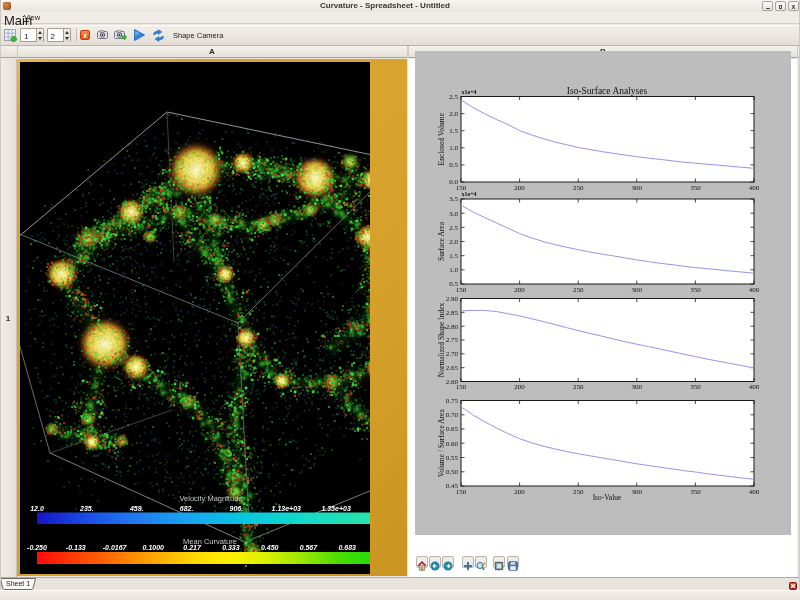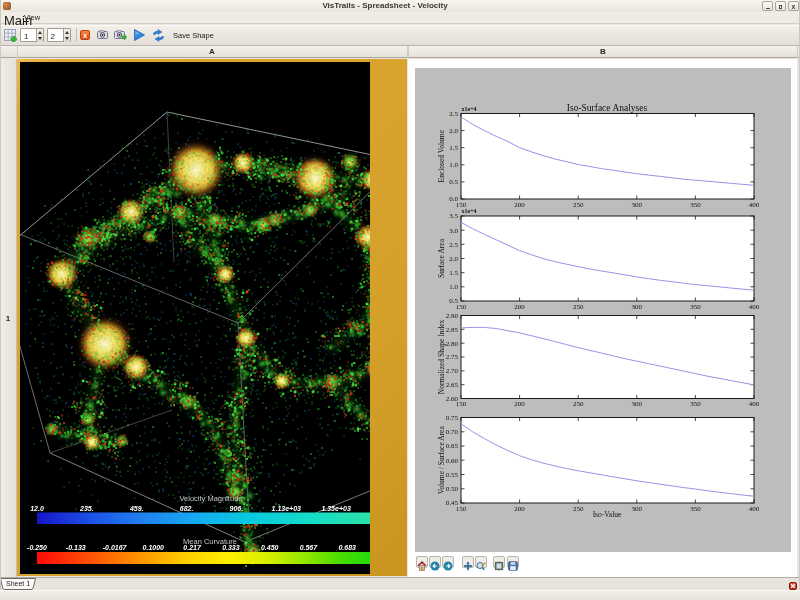--- a/index.html
+++ b/index.html
@@ -1,20 +1,20 @@
 <!DOCTYPE html>
 <html><head><meta charset="utf-8"><style>
 *{margin:0;padding:0;box-sizing:border-box}
 body{width:800px;height:600px;font-family:"Liberation Sans",sans-serif;background:#e9e5de;position:relative;overflow:hidden}
 .abs{position:absolute}
 </style></head><body>
 
 <div class="abs" style="left:0;top:0;width:800px;height:12px;background:linear-gradient(#f7f5f0,#e9e5de)"></div>
 <div class="abs" style="left:3px;top:2px;width:8px;height:8px;border-radius:2px;background:radial-gradient(circle at 35% 35%,#d98a4a,#8a4a22)"></div>
-<div class="abs" style="left:0;top:1px;width:770px;text-align:center;font-size:8px;font-weight:bold;color:#3a362f">VisTrails - Spreadsheet - Velocity</div>
+<div class="abs" style="left:0;top:1px;width:770px;text-align:center;font-size:8px;font-weight:bold;color:#3a362f">Curvature - Spreadsheet - Untitled</div>
 
 <div class="abs" style="left:762px;top:1px;width:11px;height:10px;background:linear-gradient(#fbfaf8,#e8e4dd);border:1px solid #aaa49b;border-radius:2px">
     <div class="abs" style="left:2.5px;top:5.5px;width:4px;height:1.2px;background:#4a463e"></div>
   </div>
 <div class="abs" style="left:775px;top:1px;width:11px;height:10px;background:linear-gradient(#fbfaf8,#e8e4dd);border:1px solid #aaa49b;border-radius:2px">
     <div class="abs" style="left:3px;top:2.5px;width:3px;height:4px;border:1px solid #55504a"></div>
   </div>
 <div class="abs" style="left:788px;top:1px;width:11px;height:10px;background:linear-gradient(#fbfaf8,#e8e4dd);border:1px solid #aaa49b;border-radius:2px;font-size:7px;font-weight:bold;color:#3a362f;text-align:center;line-height:9px">x</div>
 
 <div class="abs" style="left:0;top:12px;width:800px;height:12px;background:#efece6;border-bottom:1px solid #d2cec6"></div>
@@ -68,21 +68,21 @@
 
 <svg class="abs" style="left:134px;top:29px" width="11" height="12" viewBox="0 0 11 12">
     <path d="M0.5 0.5 L10.5 6 L0.5 11.5 z" fill="#3388e0" stroke="#1c5cb0" stroke-width="0.8"></path>
     <path d="M1.2 1.8 L5.5 4.2 L1.2 6.2 z" fill="#77bbf2" opacity="0.8"></path>
   </svg>
 
 <svg class="abs" style="left:152px;top:29px" width="13" height="13" viewBox="0 0 13 13">
     <path d="M1 5 Q2.5 2 6 2 L6 0.5 L10 3 L6 5.5 L6 4 Q4 4 3 5.8 z" fill="#2d7fd6" stroke="#1a5aa8" stroke-width="0.4"></path>
     <path d="M12 8 Q10.5 11 7 11 L7 12.5 L3 10 L7 7.5 L7 9 Q9 9 10 7.2 z" fill="#2d7fd6" stroke="#1a5aa8" stroke-width="0.4"></path>
   </svg>
-<div class="abs" style="left:173px;top:31px;font-size:7.5px;color:#1c1a16">Save Shape</div>
+<div class="abs" style="left:173px;top:31px;font-size:7.5px;color:#1c1a16">Shape Camera</div>
 
 <div class="abs" style="left:0;top:46px;width:800px;height:12px;background:linear-gradient(#f4f2ed,#e5e1d9);border-bottom:1px solid #a9a499"></div>
 <div class="abs" style="left:17px;top:46px;width:1px;height:12px;background:#cfcbc2"></div>
 <div class="abs" style="left:407px;top:46px;width:2px;height:12px;background:#cfcbc2"></div>
 <div class="abs" style="left:797px;top:46px;width:1px;height:12px;background:#cfcbc2"></div>
 <div class="abs" style="left:17px;top:47px;width:390px;text-align:center;font-size:8px;font-weight:bold;color:#2a2722">A</div>
 <div class="abs" style="left:409px;top:47px;width:388px;text-align:center;font-size:8px;font-weight:bold;color:#2a2722">B</div>
 
 <div class="abs" style="left:0;top:59px;width:17px;height:518px;background:linear-gradient(90deg,#f0ede8,#e4e0d8);border-right:1px solid #c6c2ba"></div>
 <div class="abs" style="left:0;top:314px;width:16px;text-align:center;font-size:8px;font-weight:bold;color:#2a2722">1</div>
@@ -673,21 +673,21 @@
 <text x="172.1" y="488" font-family="Liberation Sans, sans-serif" font-size="7" font-style="italic" font-weight="bold" fill="#fff" text-anchor="middle">0.217</text>
 <text x="210.9" y="488" font-family="Liberation Sans, sans-serif" font-size="7" font-style="italic" font-weight="bold" fill="#fff" text-anchor="middle">0.333</text>
 <text x="249.7" y="488" font-family="Liberation Sans, sans-serif" font-size="7" font-style="italic" font-weight="bold" fill="#fff" text-anchor="middle">0.450</text>
 <text x="288.4" y="488" font-family="Liberation Sans, sans-serif" font-size="7" font-style="italic" font-weight="bold" fill="#fff" text-anchor="middle">0.567</text>
 <text x="327.2" y="488" font-family="Liberation Sans, sans-serif" font-size="7" font-style="italic" font-weight="bold" fill="#fff" text-anchor="middle">0.683</text>
 <text x="366.0" y="488" font-family="Liberation Sans, sans-serif" font-size="7" font-style="italic" font-weight="bold" fill="#fff" text-anchor="middle">0.800</text>
 </svg>
 </div>
 
 <div class="abs" style="left:408px;top:59px;width:389px;height:518px;background:#fff"></div>
-<div class="abs" style="left:415px;top:68px;width:376px;height:344px;background:#737373">
+<div class="abs" style="left:415px;top:51px;width:376px;height:344px;background:#737373">
 <svg width="376" height="484" viewBox="0 0 376 484" style="position:absolute;left:0;top:0">
 <rect width="376" height="484" fill="#bdbdbd"></rect>
 <text x="192" y="43" font-family="Liberation Serif, serif" font-size="9.5" fill="#111" text-anchor="middle">Iso-Surface Analyses</text>
 <rect x="46" y="45.5" width="293" height="85.5" fill="#fff" stroke="#1a1a1a" stroke-width="1"></rect>
 <line x1="46.0" y1="131" x2="46.0" y2="127.5" stroke="#1a1a1a" stroke-width="0.8"></line>
 <line x1="46.0" y1="45.5" x2="46.0" y2="49.0" stroke="#1a1a1a" stroke-width="0.8"></line>
 <text x="46.0" y="138.5" font-family="Liberation Serif, serif" font-size="7" fill="#111" text-anchor="middle">150</text>
 <line x1="104.6" y1="131" x2="104.6" y2="127.5" stroke="#1a1a1a" stroke-width="0.8"></line>
 <line x1="104.6" y1="45.5" x2="104.6" y2="49.0" stroke="#1a1a1a" stroke-width="0.8"></line>
 <text x="104.6" y="138.5" font-family="Liberation Serif, serif" font-size="7" fill="#111" text-anchor="middle">200</text>

